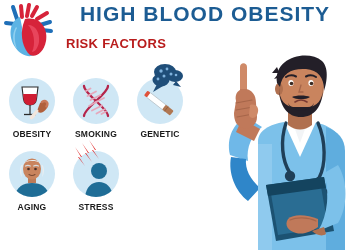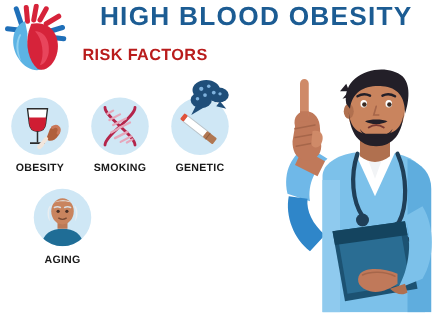--- a/index.html
+++ b/index.html
@@ -31,21 +31,21 @@
   .circle{
     width:46px;height:46px;border-radius:50%;
     background:#cfe7f5;position:relative;
     display:flex;align-items:center;justify-content:center;
   }
   .circle svg{overflow:visible;}
   .cap{
     margin-top:5px;font-size:8.5px;font-weight:bold;
     letter-spacing:.2px;color:#1a1a1a;white-space:nowrap;
   }
-  .row2{margin-top:12px;padding-left:18px;}
+  .row2{margin-top:12px;}
 
   
   .doctor{position:absolute;right:-2px;bottom:0;width:152px;height:205px;}
 </style>
 </head>
 <body>
 
 <div class="poster">
 
   <div class="heart-icon">
@@ -177,20 +177,42 @@
               <path d="M20 23.5 Q23 25.5 26 23.5" stroke="#7a4a33" stroke-width="1.1" fill="none" stroke-linecap="round"></path>
               <path d="M16.5 15 Q19 13.8 21.3 15" stroke="#d8dde0" stroke-width="1.2" fill="none" stroke-linecap="round"></path>
               <path d="M24.7 15 Q27 13.8 29.5 15" stroke="#d8dde0" stroke-width="1.2" fill="none" stroke-linecap="round"></path>
             </g>
           </svg>
         </div>
         <div class="cap">AGING</div>
       </div>
 
 
+      <div class="cell">
+        <div class="circle">
+          <svg viewBox="0 0 46 46" width="46" height="46">
+            <defs>
+                <clipPath id="clipStress">
+                  <circle cx="23" cy="23" r="23"></circle>
+                </clipPath>
+              </defs>
+            <g clip-path="url(#clipStress)">
+              <circle cx="26" cy="20" r="8" fill="#1f6d96"></circle>
+              <path d="M12 46 C13 36 19 31 26 31 C33 31 39 36 40 46 Z" fill="#1f6d96"></path>
+            </g>
+
+            <g fill="#e02b2b">
+              <path d="M2 -4 L9 6 L6 6 L12 15 L5 6 L8 6 Z"></path>
+              <path d="M9 -8 L16 2 L13 2 L19 11 L12 2 L15 2 Z"></path>
+              <path d="M16 -11 L23 -1 L20 -1 L26 8 L19 -1 L22 -1 Z"></path>
+            </g>
+          </svg>
+        </div>
+        <div class="cap">STRESS</div>
+      </div>
     </div>
   </div>
 
   <div class="doctor">
     <svg viewBox="0 0 152 205" width="152" height="205">
 
       <g>
 
         <path d="M30 110 C26 92 34 78 46 72 L62 82 C52 90 46 102 48 116 Z" fill="#6fb8e8"></path>
         <path d="M31 112 C28 128 35 146 48 156 L60 143 C50 134 45 124 46 114 Z" fill="#2f86c9"></path>

